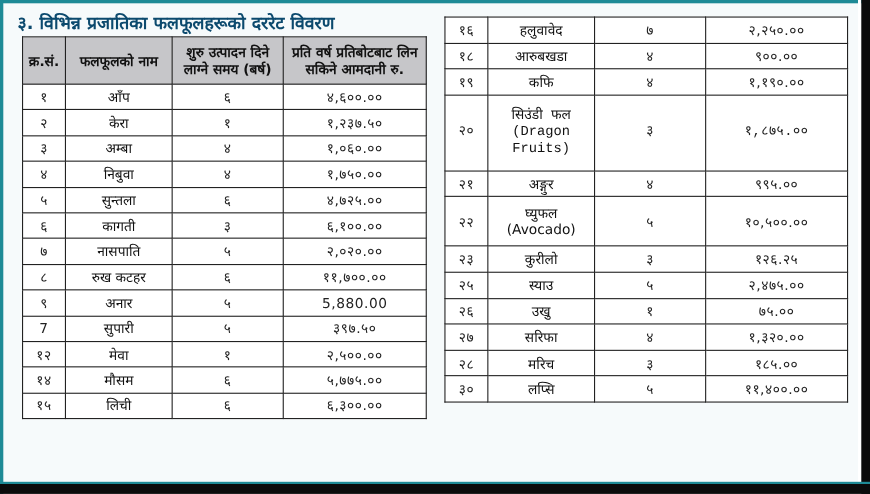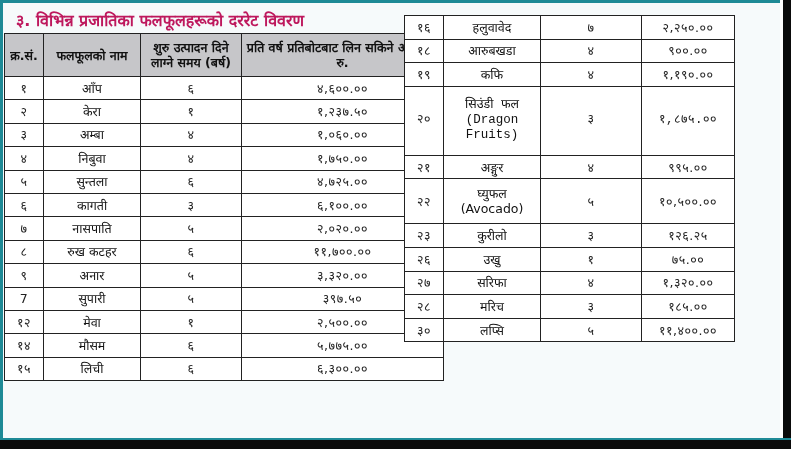--- a/index.html
+++ b/index.html
@@ -11,37 +11,37 @@
   }
   .frame-top { position:absolute; left:0; top:0; width:791px; height:3px; background:#1e8a96; }
   .frame-left { position:absolute; left:0; top:0; width:3px; height:449px; background:#1e8a96; }
   .frame-right { position:absolute; right:0; top:0; width:8px; height:449px; background:#0b0b0b; }
   .frame-right-inner { position:absolute; right:8px; top:0; width:3px; height:449px; background:#ffffff; }
   .frame-bottom { position:absolute; left:0; bottom:0; width:791px; height:9px; background:#0b0b0b; }
   .frame-bottom-teal { position:absolute; left:0; bottom:9px; width:791px; height:2px; background:#1e8a96; }
 
   .title {
     position:absolute; left:16px; top:9px;
-    font-size:16px; font-weight:bold; color:#be185d;
+    font-size:16px; font-weight:bold; color:#0c4a6e;
     white-space:nowrap;
   }
   table {
     position:absolute; border-collapse:collapse;
     background:#fff; color:#111;
   }
   td, th {
     border:1.5px solid #222;
     text-align:center; vertical-align:middle;
     font-size:12.5px; padding:0; line-height:15px;
   }
   th { background:#c6c6c9; font-weight:bold; font-size:12.5px; }
-  #tbl-left { left:4px; top:33px; width:440px; }
+  #tbl-left { left:20px; top:33px; width:368px; }
   #tbl-left th { height:42px; }
   #tbl-left td { height:22.4px; }
-  #tbl-right { left:404px; top:15px; width:331px; }
+  #tbl-right { left:404px; top:15px; width:367px; }
   #tbl-right td { height:22.6px; }
   #tbl-right tr.tall td { height:68px;font-family:Liberation Mono, monospace; }
   #tbl-right tr.mid td { height:44px;margin-left:24px; }
   .c1 { width:38px; }
   .c2 { width:96px; }
   .c3 { width:100px; }
   .num { letter-spacing:0.5px; color:#222; }
 </style>
 </head>
 <body>
@@ -110,21 +110,21 @@
       <tr>
         <td class="c1 num">८</td>
         <td class="c2">रुख कटहर</td>
         <td class="c3 num">६</td>
         <td class="num">११,७००.००</td>
       </tr>
       <tr>
         <td class="c1 num">९</td>
         <td class="c2">अनार</td>
         <td class="c3 num">५</td>
-        <td class="num">३,३२०.००</td>
+        <td class="num">5,880.00</td>
       </tr>
       <tr>
         <td class="c1 num">7</td>
         <td class="c2">सुपारी</td>
         <td class="c3 num">५</td>
         <td class="num">३९७.५०</td>
       </tr>
       <tr>
         <td class="c1 num">१२</td>
         <td class="c2">मेवा</td>
@@ -184,20 +184,26 @@
         <td class="c3 num">५</td>
         <td class="num">१०,५००.००</td>
       </tr>
       <tr>
         <td class="c1 num">२३</td>
         <td class="c2">कुरीलो</td>
         <td class="c3 num">३</td>
         <td class="num">१२६.२५</td>
       </tr>
       <tr>
+        <td class="c1 num">२५</td>
+        <td class="c2">स्याउ</td>
+        <td class="c3 num">५</td>
+        <td class="num">२,४७५.००</td>
+      </tr>
+      <tr>
         <td class="c1 num">२६</td>
         <td class="c2">उखु</td>
         <td class="c3 num">१</td>
         <td class="num">७५.००</td>
       </tr>
       <tr>
         <td class="c1 num">२७</td>
         <td class="c2">सरिफा</td>
         <td class="c3 num">४</td>
         <td class="num">१,३२०.००</td>

